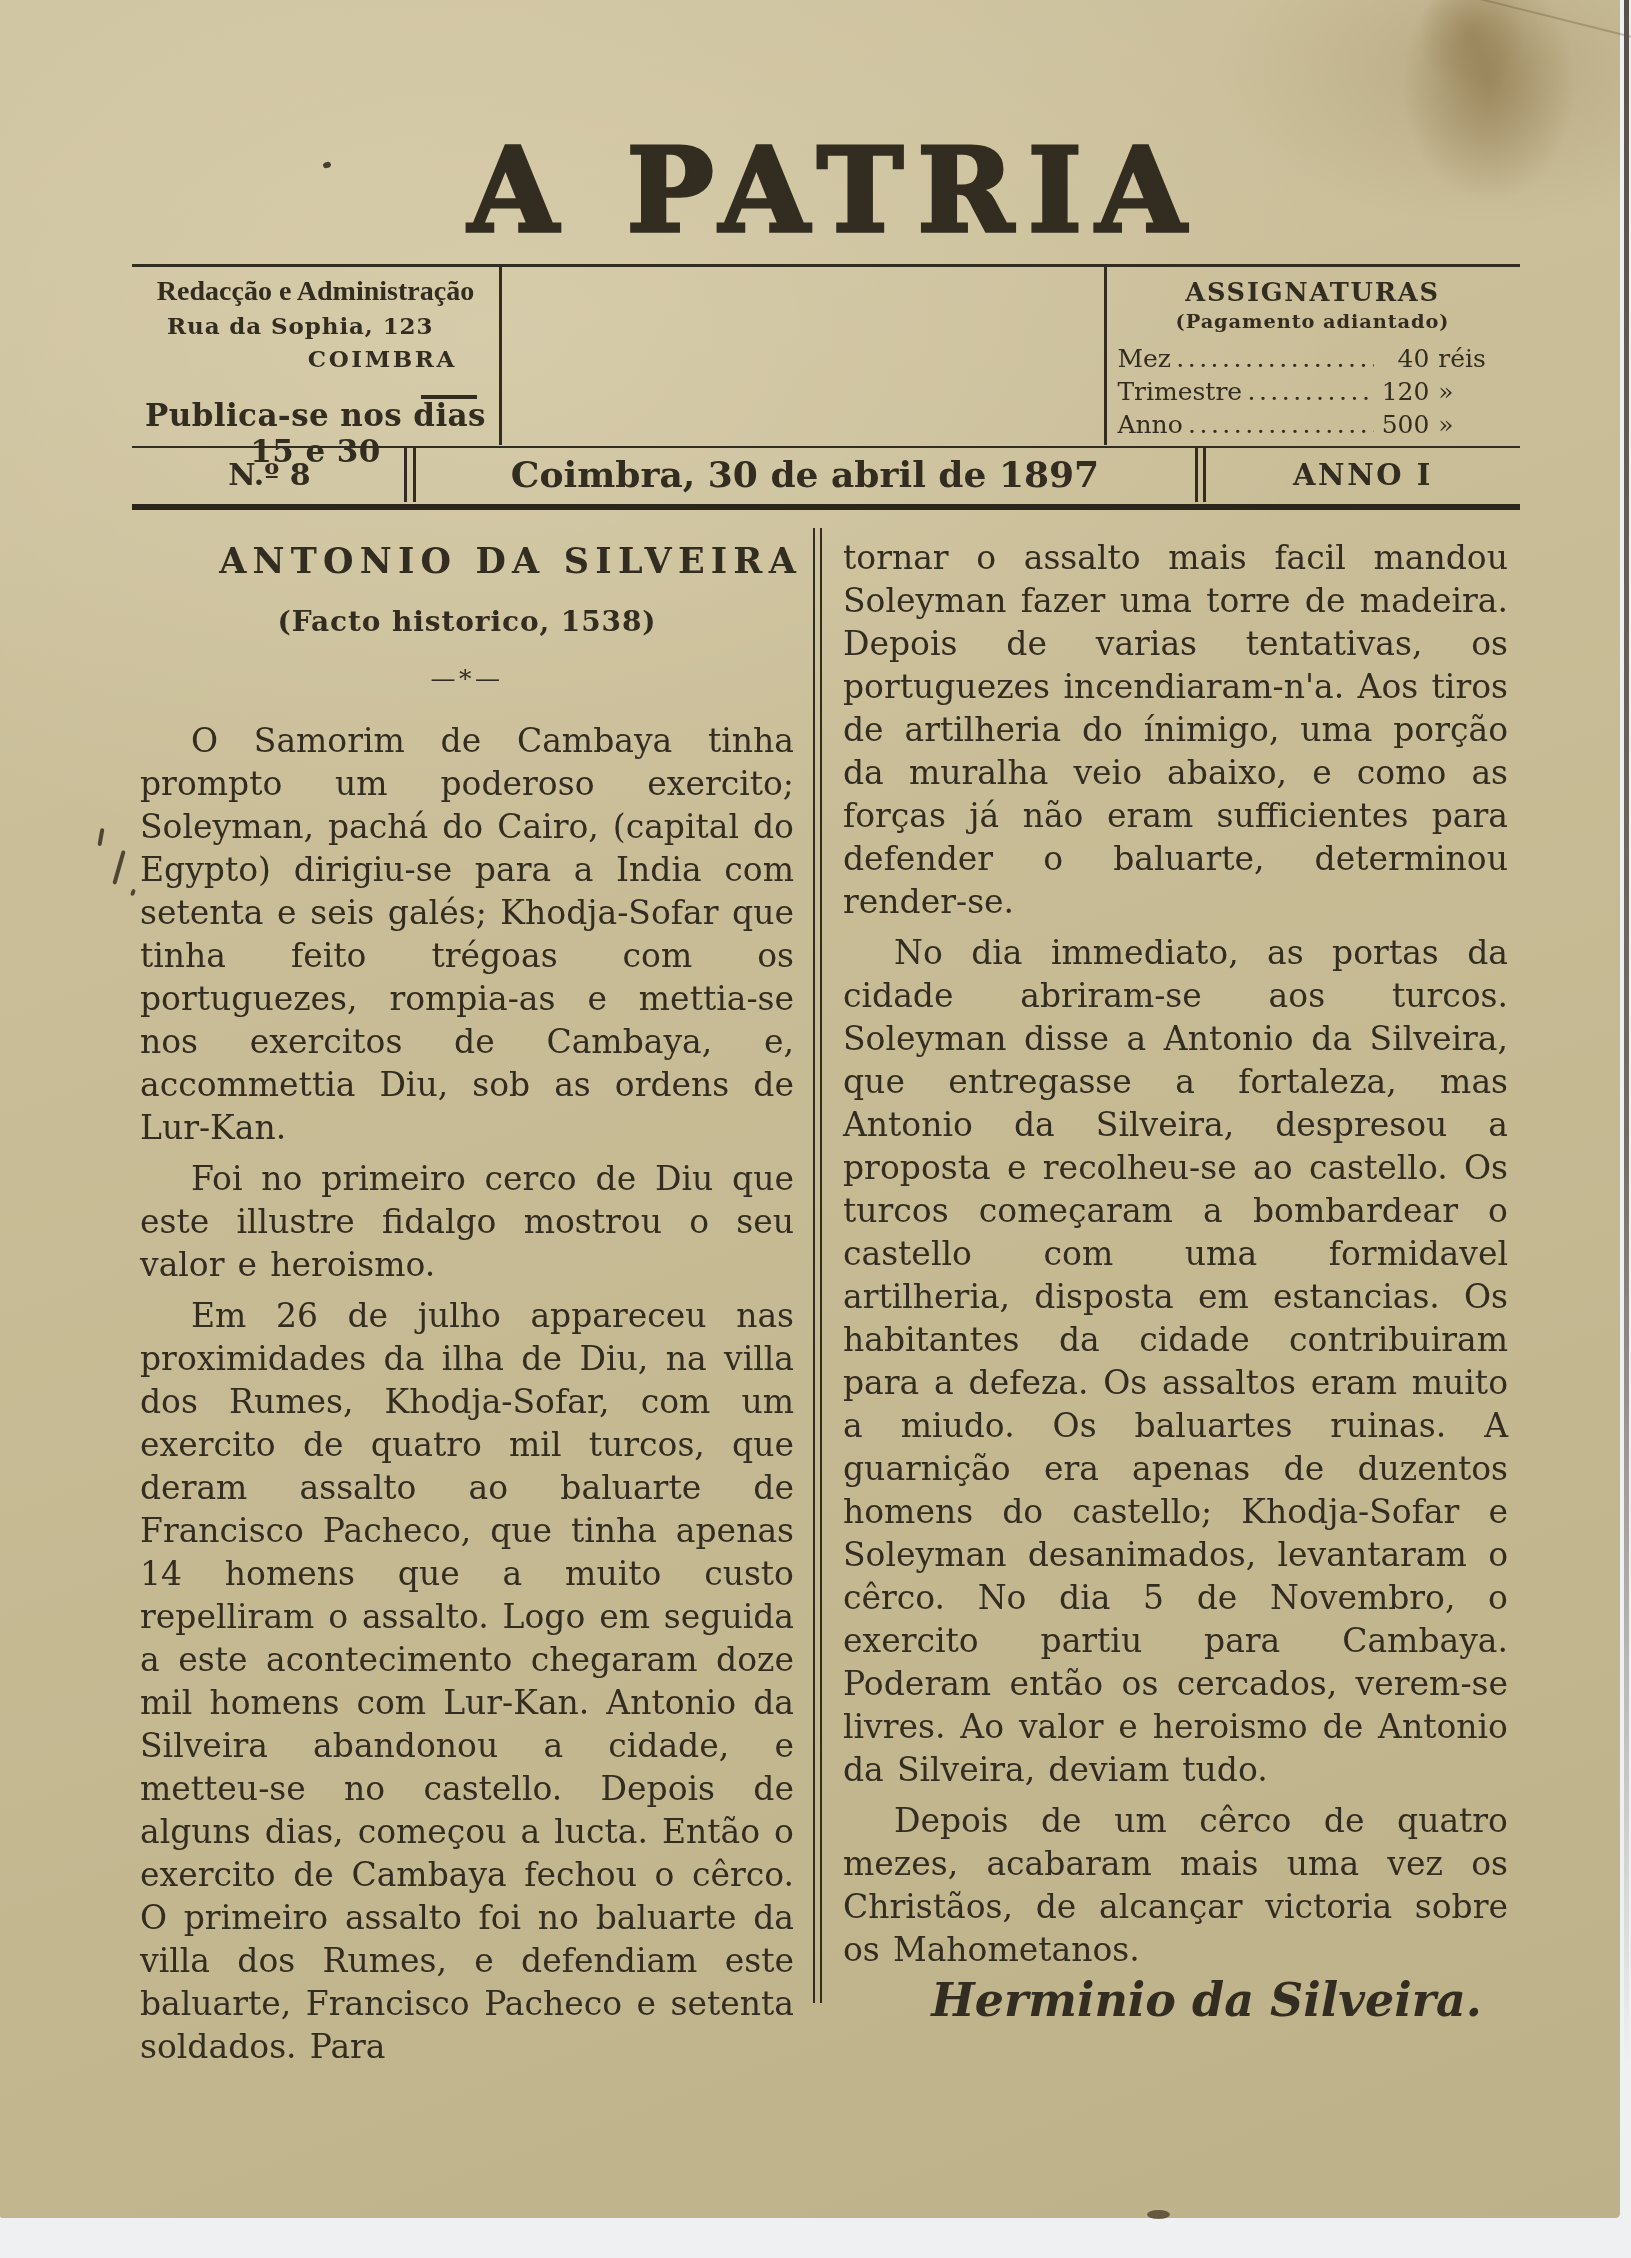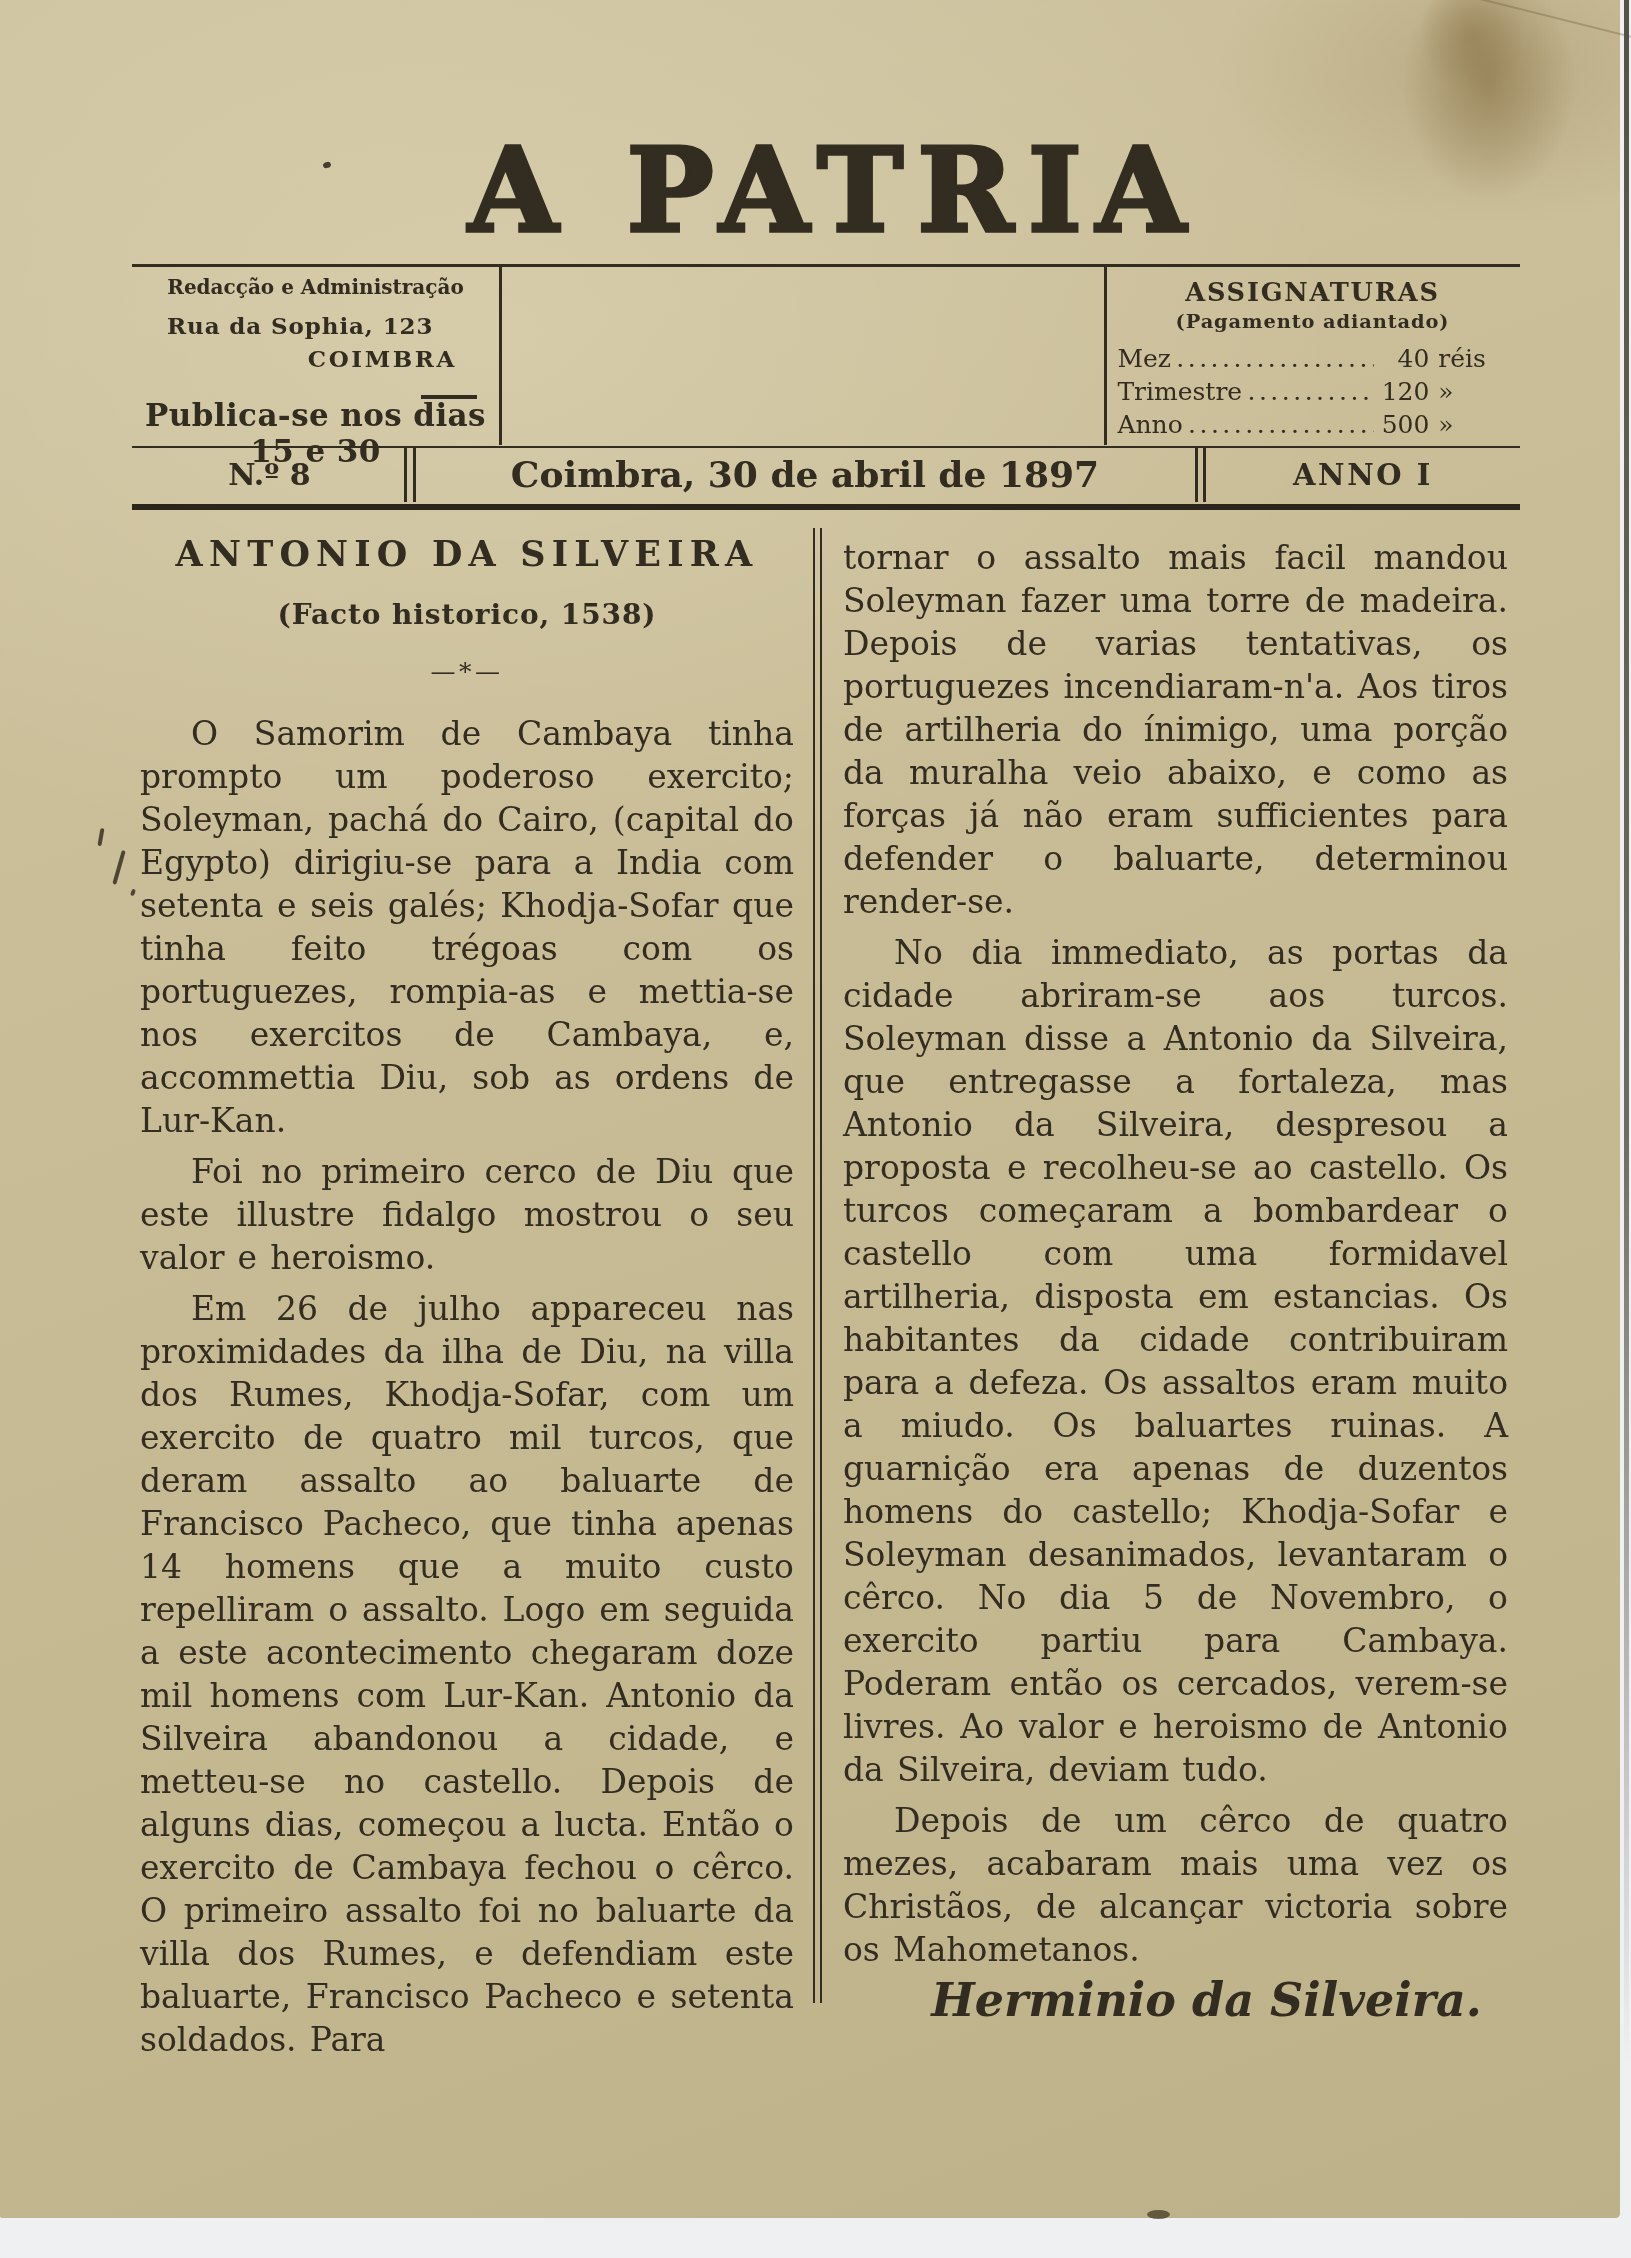--- a/index.html
+++ b/index.html
@@ -33,21 +33,21 @@
     background:rgba(45,38,26,0.85);transform:rotate(-20deg);}
 
   
   .hdr-rule-top{left:132px;top:264px;width:1388px;height:2.6px;}
   .hdr-rule-bottom{left:132px;top:446px;width:1388px;height:1.8px;}
   .hdr-div1{left:499px;top:266px;width:2.6px;height:179px;}
   .hdr-div2{left:1104px;top:266px;width:2.6px;height:179px;}
 
   .hdr-left{position:absolute;left:132px;top:266px;width:367px;height:179px;}
   .hdr-left .l1{position:absolute;left:0;top:8.8px;width:100%;text-align:center;
-    font-size:20px;font-weight:bold;}
+    font-size:28px;font-weight:bold;font-family:Liberation Serif, serif;}
   .hdr-left .l2{position:absolute;left:35px;top:46px;font-size:23px;font-weight:bold;letter-spacing:0.9px;}
   .hdr-left .l3{position:absolute;left:0;top:79px;width:100%;text-align:right;padding-right:42px;
     font-size:23px;font-weight:bold;letter-spacing:2.6px;}
   .hdr-left .dash{position:absolute;left:289px;top:129px;width:56px;height:3.5px;background:#332c20;}
   .hdr-left .l4{position:absolute;left:0;top:131px;width:100%;text-align:center;
     font-size:31px;font-weight:bold;letter-spacing:0.4px;}
 
   .hdr-center{position:absolute;left:501px;top:266px;width:603px;height:179px;}
   .hdr-center .lbl{position:absolute;left:0;top:23px;width:100%;text-align:center;
     font-variant:small-caps;font-weight:600;font-size:25px;letter-spacing:1.8px;}
@@ -80,22 +80,22 @@
   
   .col-divider-a{left:813px;top:528px;width:1.8px;height:1475px;}
   .col-divider-b{left:820px;top:528px;width:1.8px;height:1475px;}
 
   .col{position:absolute;top:528px;font-size:33px;line-height:43px;text-align:justify;}
   .col p{margin:8px;text-indent:51px;word-spacing:2.6px;}
   .col p.noindent{text-indent:0;}
   .col-left{left:132px;width:670px;}
   .col-right{left:835px;width:681px;}
 
-  .art-title{font-size:35px;font-weight:bold;letter-spacing:6.2px;text-align:center;
-    margin-top:4px;white-space:nowrap;}
+  .art-title{font-size:35px;font-weight:bold;letter-spacing:6.2px;text-align:right;
+    margin-top:11px;white-space:nowrap;}
   .art-sub{font-size:28px;font-weight:bold;text-align:center;margin-top:17.6px;letter-spacing:0.9px;}
   .art-star{font-size:25px;text-align:center;margin:14px 0 19.4px 0;letter-spacing:3.5px;}
 
   .signature{text-align:center;padding-left:62px;
     font-style:italic;font-weight:bold;font-size:46px;text-indent:0;}
 
   
   .mark{position:absolute;background:rgba(48,39,25,0.8);border-radius:2.6px;}
   .mk1{left:99px;top:828px;width:3.5px;height:17.6px;transform:rotate(10deg);}
   .mk2{left:117px;top:850px;width:4.4px;height:35px;transform:rotate(16deg);}

